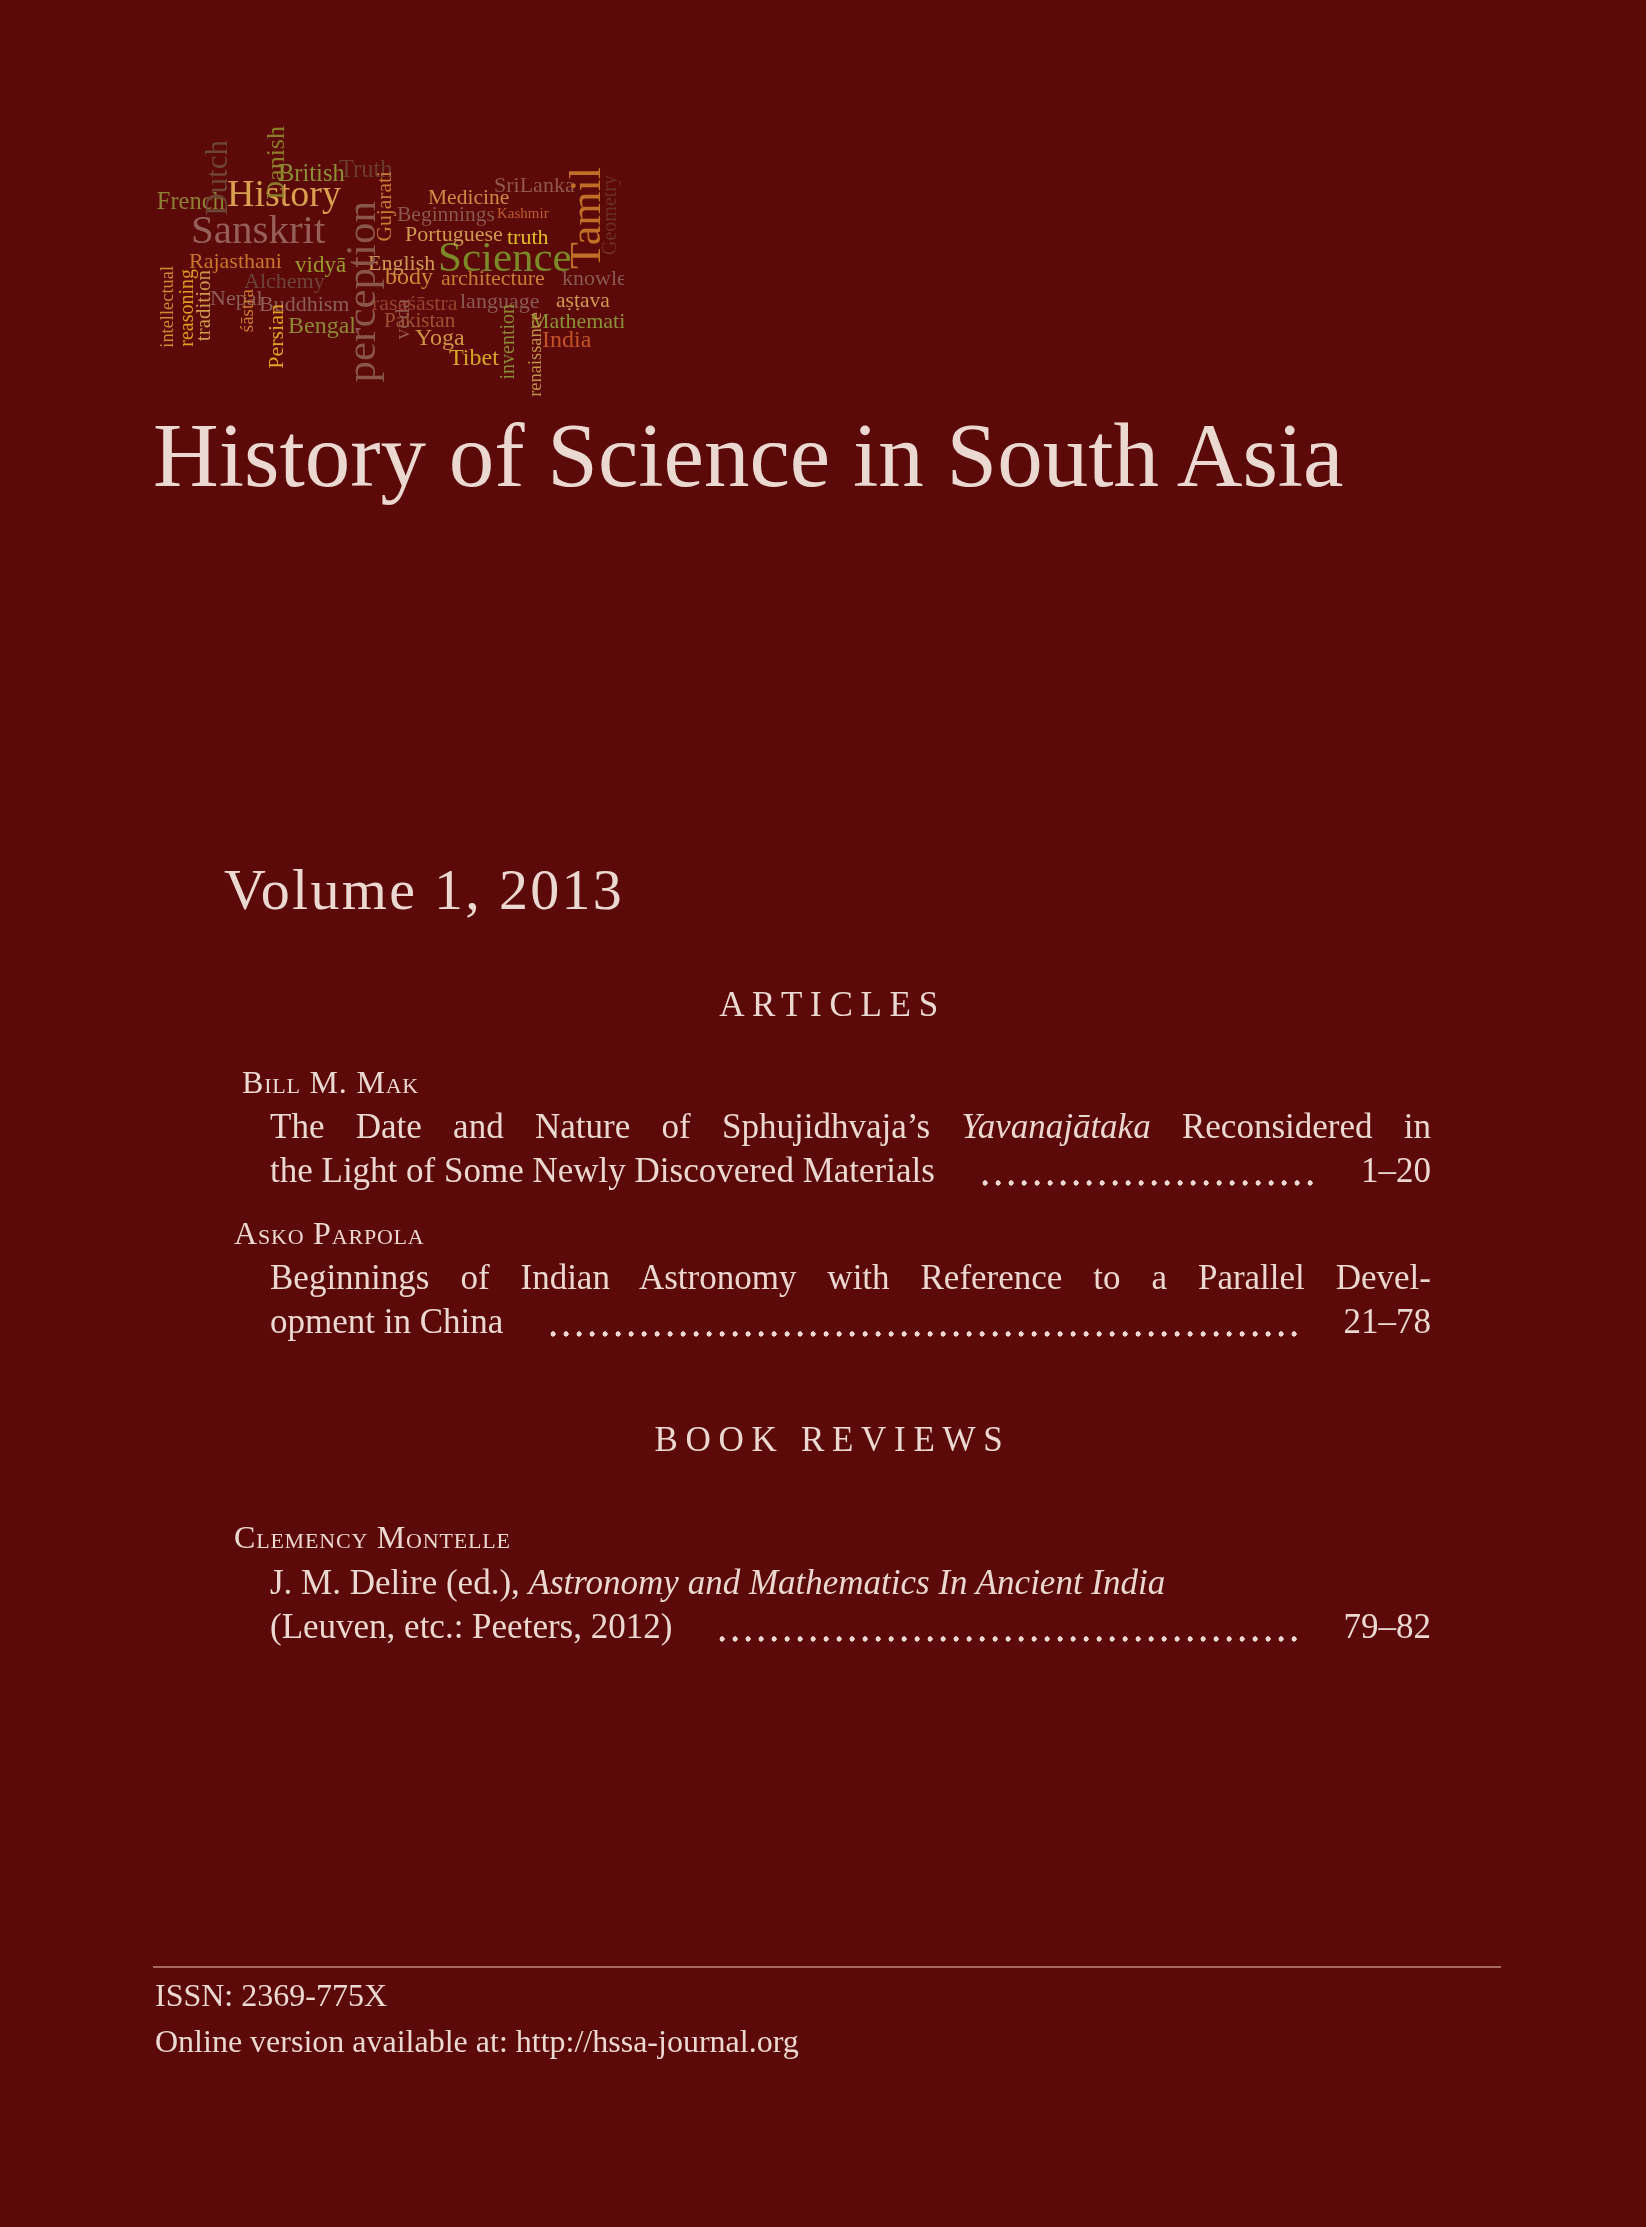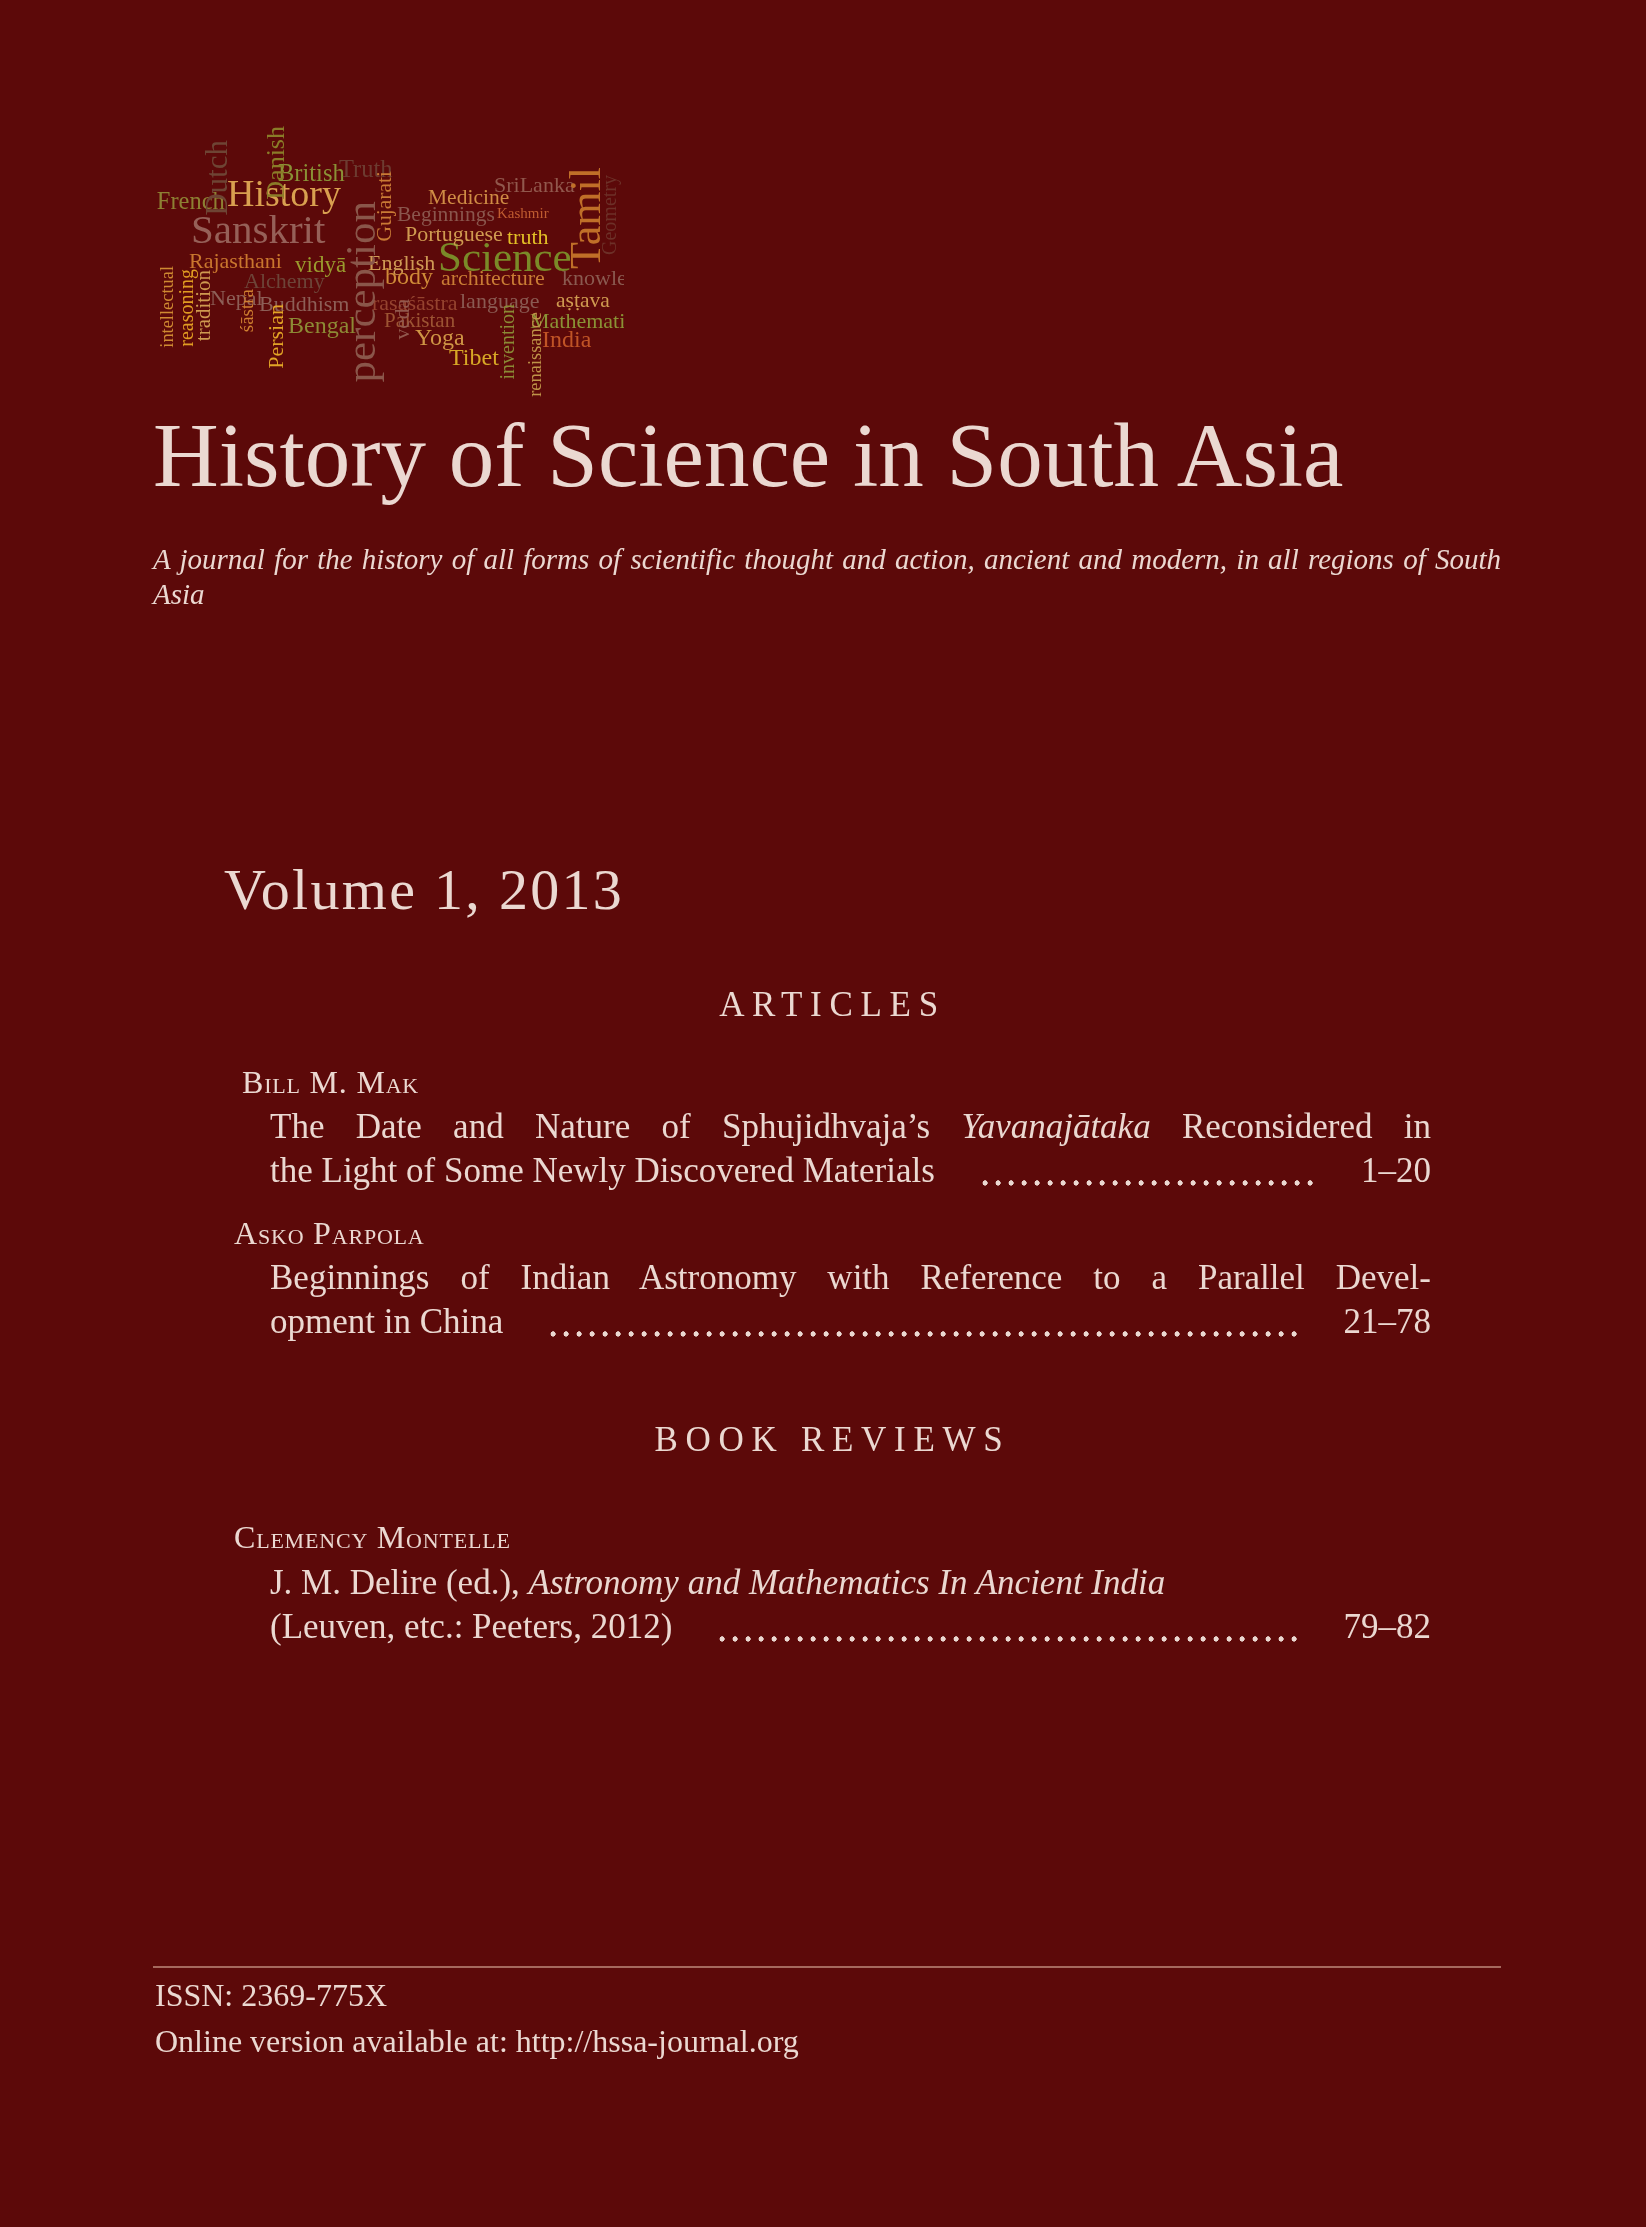--- a/index.html
+++ b/index.html
@@ -123,21 +123,20 @@
       <span class="cw v" style="left: 23px; top: 146px; font-size: 20px; color: rgb(224, 156, 34);">reasoning</span>
       <span class="cw v" style="left: 40px; top: 147px; font-size: 21px; color: rgb(207, 154, 80);">tradition</span>
       <span class="cw v" style="left: 84px; top: 166px; font-size: 19px; color: rgb(207, 127, 48);">śāstra</span>
       <span class="cw v" style="left: 112px; top: 181px; font-size: 22px; color: rgb(226, 164, 38);">Persian</span>
       <span class="cw v" style="left: 239px; top: 176px; font-size: 21.5px; color: rgb(145, 88, 77);">veda</span>
       <span class="cw v" style="left: 344px; top: 181px; font-size: 20px; color: rgb(138, 138, 53);">invention</span>
       <span class="cw v" style="left: 373px; top: 189px; font-size: 18.4px; color: rgb(191, 147, 72);">renaissance</span>
     </div>
 
   <h1 class="title">History of Science in South Asia</h1>
-  <div class="subtitle">A journal for the history of all forms of scientific thought and action, ancient and modern, in all regions of South Asia</div>
 
   <div class="volume">Volume 1, 2013</div>
 
   <div class="sec-heading sec-articles">ARTICLES</div>
 
   <div class="author a1">Bill M. Mak</div>
   <div class="entry e1">
     <div class="l1 just"><span>The Date and Nature of Sphujidhvaja’s </span><span class="it">Yavanajātaka</span><span> Reconsidered in</span></div>
     <div class="l2">
       <span>the Light of Some Newly Discovered Materials</span>

